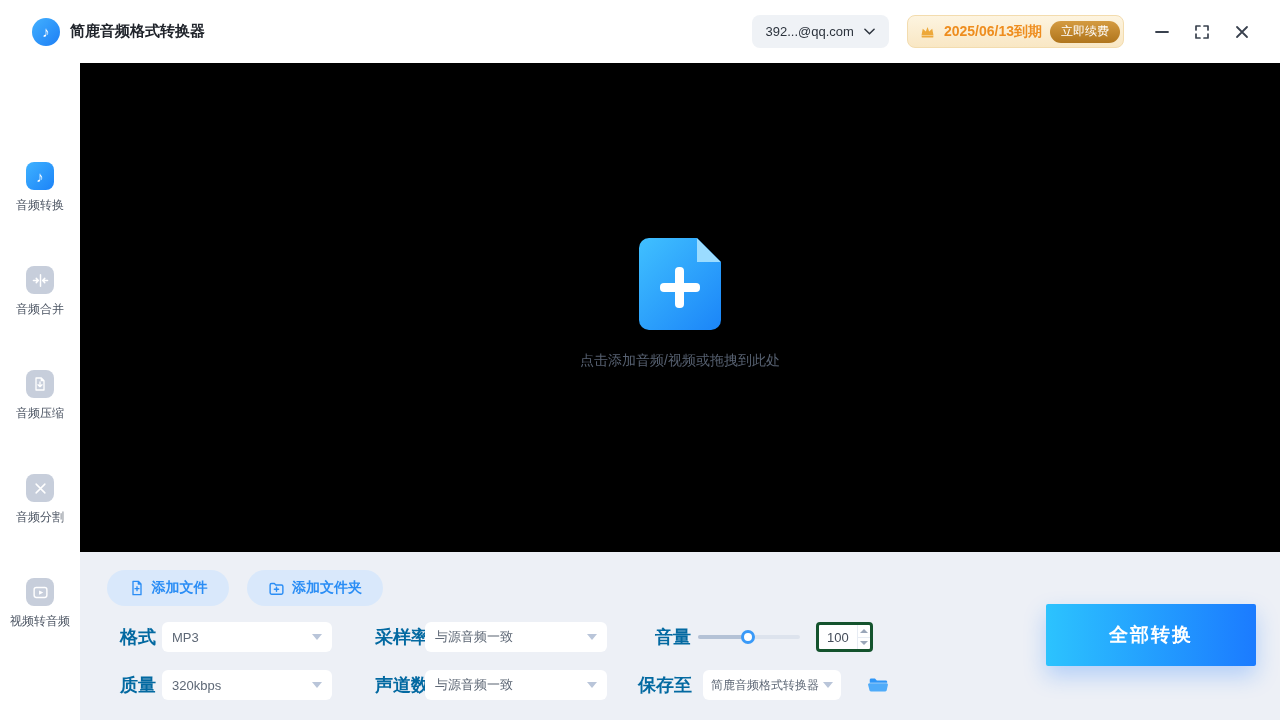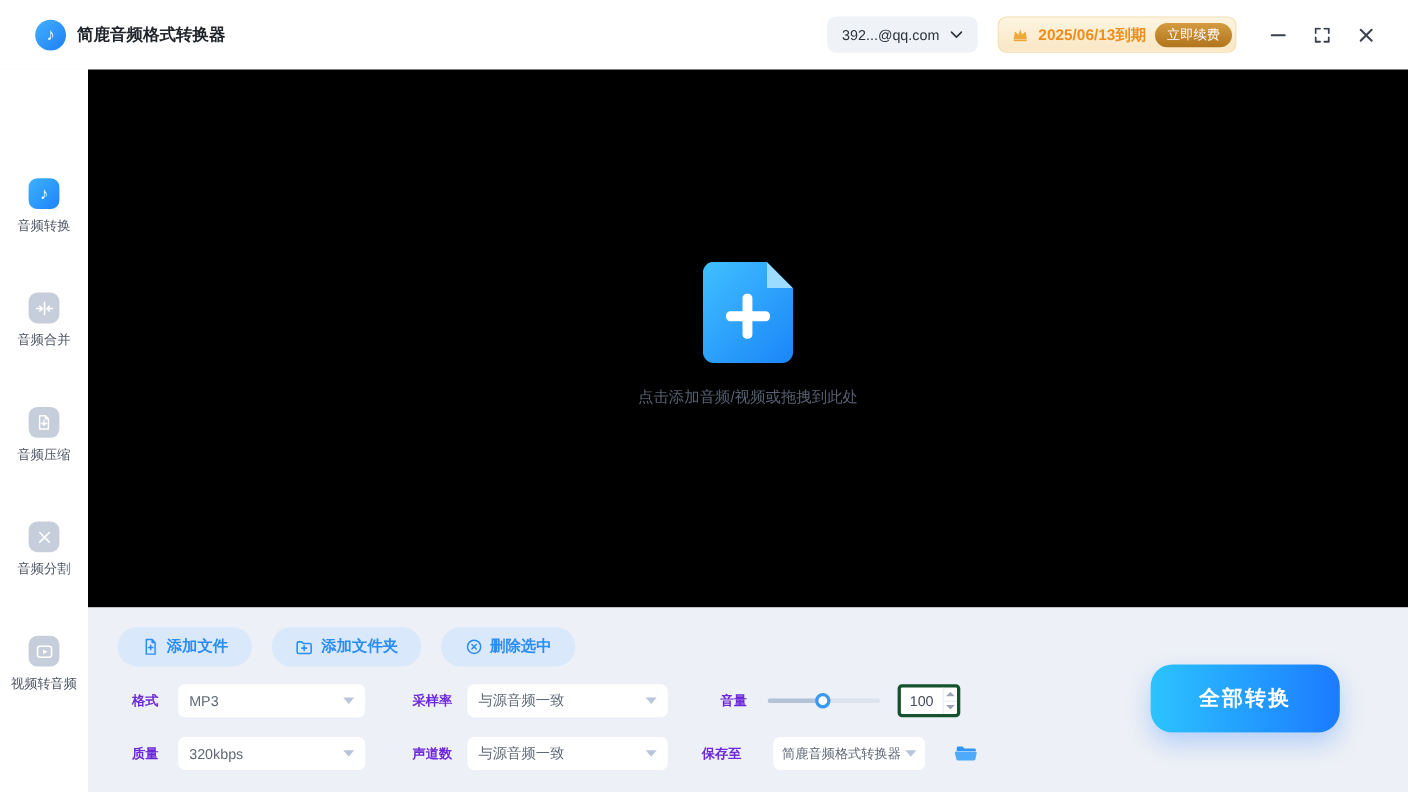--- a/index.html
+++ b/index.html
@@ -47,21 +47,21 @@
   .plus-v { position:absolute; left:36px; top:29px; width:9px; height:41px; border-radius:4px; background:#fff; }
   .drop-hint { position:absolute; top:289px; left:0; width:100%; text-align:center; font-size:14px; color:#566070; }
 
   .tool-btn { position:absolute; top:507px; height:36px; border:none; border-radius:18px; background:#d9e8fb;
               color:#2a8df5; font-size:14px; font-weight:600; display:flex; align-items:center;
               justify-content:center; gap:7px; cursor:pointer; font-family:inherit; }
   .tb1 { left:27px;  width:122px; }
   .tb2 { left:167px; width:136px; }
   .tb3 { left:321px; width:122px; }
 
-  .lbl { position:absolute; height:30px; line-height:30px; font-size:12px; font-weight:700; color:#6d28d9; }
+  .lbl { position:absolute; height:30px; line-height:30px; font-size:18px; font-weight:700; color:#0369a1; }
   .dd  { position:absolute; height:30px; background:#fff; border-radius:6px; display:flex; align-items:center;
          justify-content:space-between; padding:4px 10px; font-size:13px; color:#5e6876; cursor:pointer; }
   .dd .arrow { width:0; height:0; border-left:5px solid transparent; border-right:5px solid transparent;
                border-top:6px solid #b9c5d9; }
   .dd-small { font-size:12px; padding:0 8px; }
 
   .slider { position:absolute; left:618px; top:572px; width:102px; height:4px; border-radius:2px;
             background:#dde3ed; cursor:pointer; }
   .slider-fill { position:absolute; left:0; top:0; height:4px; width:50px; border-radius:2px; background:#b4c2d6; }
   .slider-knob { position:absolute; left:43px; top:-5px; width:14px; height:14px; border-radius:50%;
@@ -75,22 +75,22 @@
   .spin { flex:1; display:flex; align-items:center; justify-content:center; cursor:pointer; }
   .spin.up { border-bottom:1px solid #e7ecf3; }
   .tri-up { width:0; height:0; border-left:4px solid transparent; border-right:4px solid transparent;
             border-bottom:4px solid #9aa6b8; }
   .tri-down { width:0; height:0; border-left:4px solid transparent; border-right:4px solid transparent;
               border-top:4px solid #9aa6b8; }
 
   .folder-btn { position:absolute; left:786px; top:610px; width:24px; height:24px; cursor:pointer;
                 display:flex; align-items:center; justify-content:center; background:none; border:none; }
 
-  .convert-btn { position:absolute; left:966px; top:541px; width:172px; height:62px; border:none;
-                 border-radius:20px; background:linear-gradient(90deg,#2cc3fe,#1b7bff); color:#fff;
+  .convert-btn { position:absolute; left:966px; top:541px; width:210px; height:62px; border:none;
+                 border-radius:2px; background:linear-gradient(90deg,#2cc3fe,#1b7bff); color:#fff;
                  font-size:19px; font-weight:700; letter-spacing:2px; cursor:pointer;
                  box-shadow:0 10px 22px rgba(27,123,255,.28); font-family:inherit; }
 </style>
 </head>
 <body>
 
 <div class="app">
 
   <header class="topbar">
     <div class="brand">
@@ -192,27 +192,20 @@
         <path d="M6 2h8l4 4v16H6z M14 2v4h4 M12 10v6 M9 13h6"></path>
       </svg>
       <span>添加文件</span>
     </button>
     <button class="tool-btn tb2">
       <svg width="17" height="17" viewBox="0 0 24 24" fill="none" stroke="currentColor" stroke-width="2" stroke-linecap="round" stroke-linejoin="round">
         <path d="M3 7c0-1.1.9-2 2-2h4l2 2h8c1.1 0 2 .9 2 2v9c0 1.1-.9 2-2 2H5c-1.1 0-2-.9-2-2z M12 10v6 M9 13h6"></path>
       </svg>
       <span>添加文件夹</span>
     </button>
-    <button class="tool-btn tb3">
-      <svg width="16" height="16" viewBox="0 0 24 24" fill="none" stroke="currentColor" stroke-width="2" stroke-linecap="round">
-        <circle cx="12" cy="12" r="9"></circle>
-          <path d="M9 9l6 6 M15 9l-6 6"></path>
-      </svg>
-      <span>删除选中</span>
-    </button>
 
     <div class="lbl" style="left:40px; top:559px">格式</div>
     <div class="dd" style="left:82px; top:559px; width:170px">
       <span>MP3</span>
       <span class="arrow"></span>
     </div>
 
     <div class="lbl" style="left:295px; top:559px">采样率</div>
     <div class="dd" style="left:345px; top:559px; width:182px">
       <span>与源音频一致</span>

